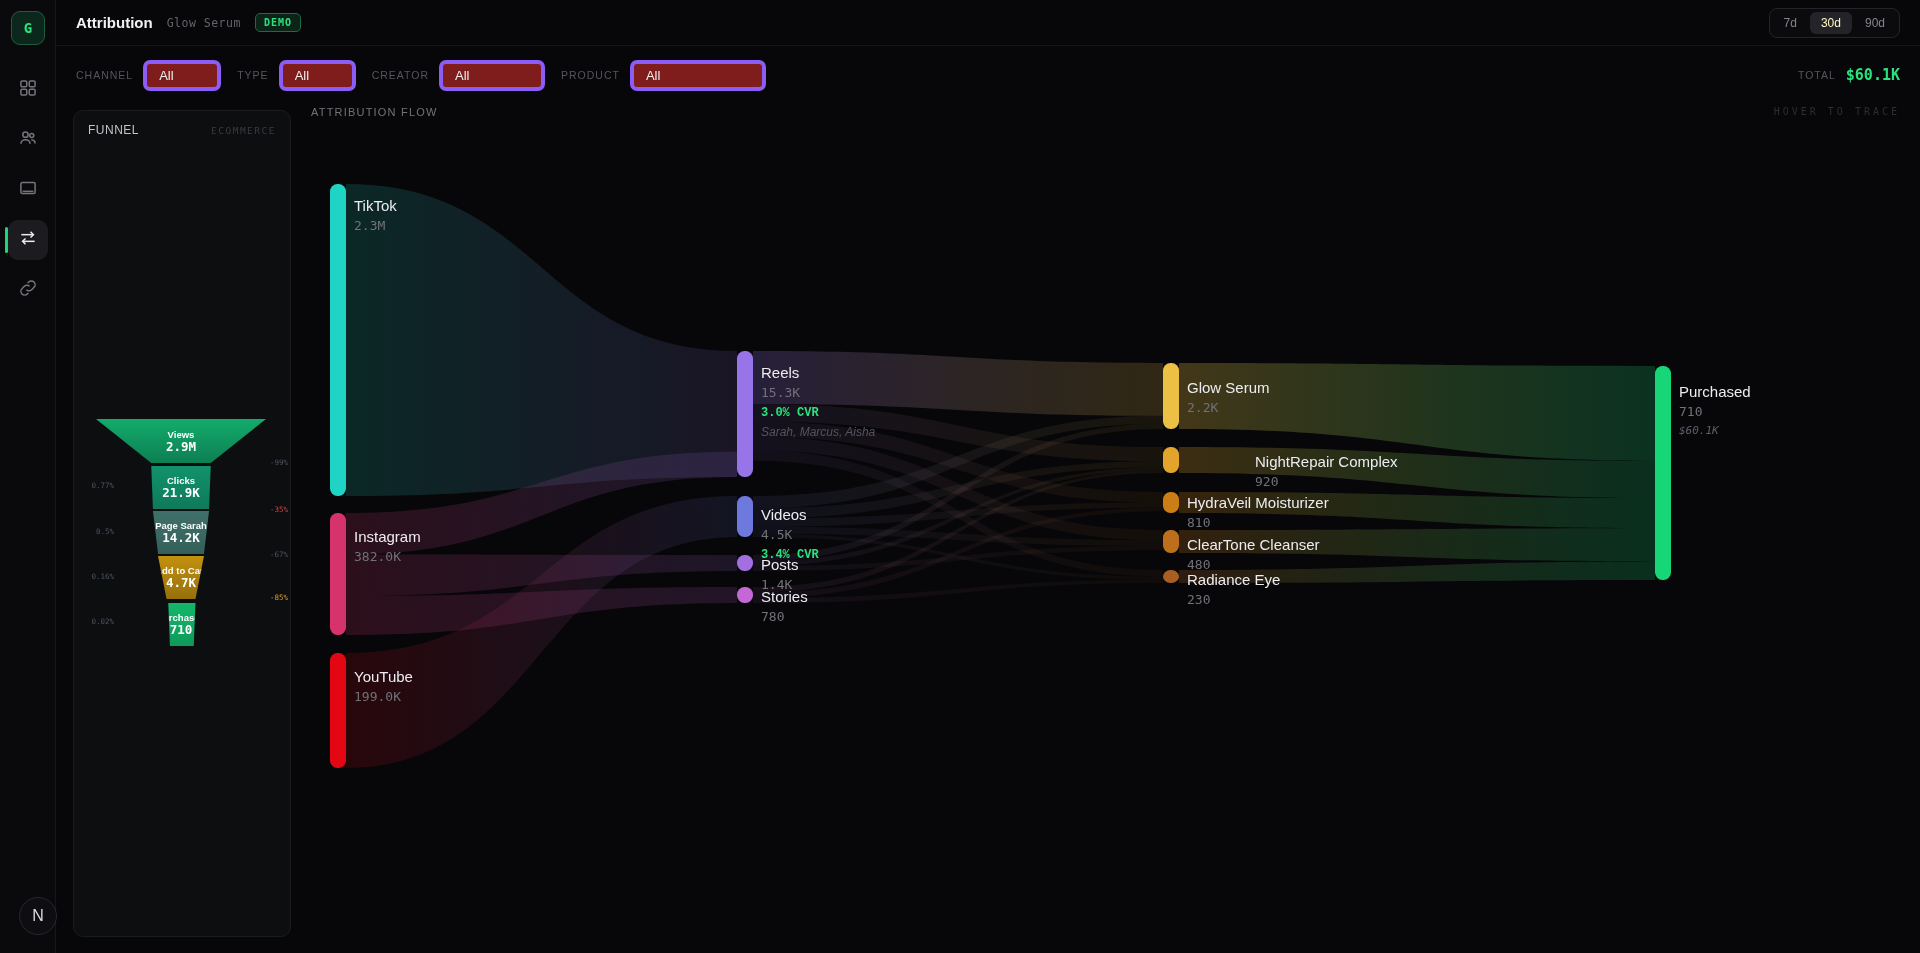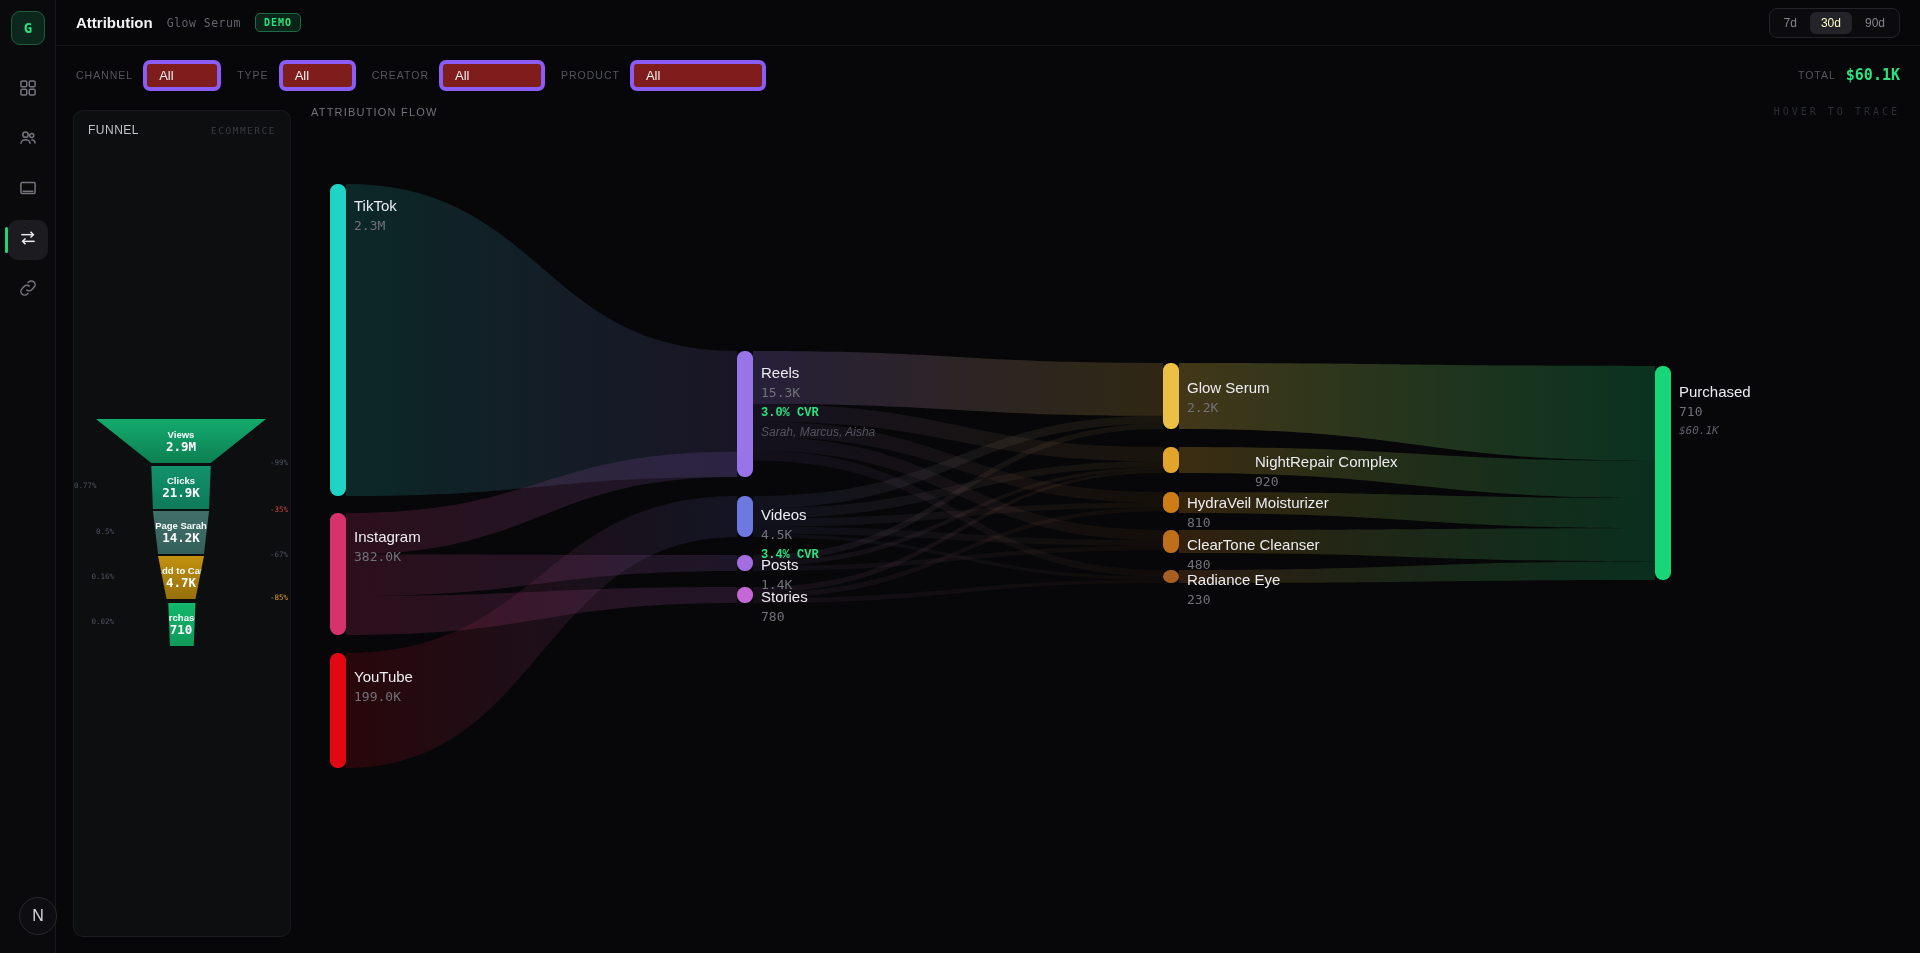--- a/index.html
+++ b/index.html
@@ -187,21 +187,21 @@
   </div>
   <div class="funnel-chart" id="funnel-chart">
       <div class="fseg" style="height: 44px; margin-top: 0px; clip-path: polygon(0% 0%, 100% 0%, 67.5% 100%, 32.5% 100%); background: linear-gradient(rgb(19, 171, 108), rgb(13, 127, 82));">
         <div class="fname">Views</div>
         <div class="fval">2.9M</div>
       </div>
       <div class="fseg" style="height: 43px; margin-top: 3px; clip-path: polygon(32.5% 0%, 67.5% 0%, 66.5% 100%, 33.5% 100%); background: linear-gradient(rgb(18, 146, 107), rgb(14, 122, 90));">
         <div class="fname">Clicks</div>
         <div class="fval">21.9K</div>
       </div>
-      <div class="fside" style="right: 152px; width: 40px; top: 61.5px;">0.77%</div>
+      <div class="fside" style="right: 152px; width: 40px; text-align: right; top: 61.5px;">0.77%</div>
       <div class="fside" style="left: 174px; color: rgb(77, 85, 96); top: 39px;">-99%</div>
       <div class="fseg" style="height: 43px; margin-top: 2px; clip-path: polygon(33.5% 0%, 66.5% 0%, 63.5% 100%, 36.5% 100%); background: linear-gradient(rgb(64, 112, 106), rgb(53, 96, 90));">
         <div class="fname">Page Sarah</div>
         <div class="fval">14.2K</div>
       </div>
       <div class="fside" style="right: 152px; width: 40px; text-align: right; top: 107.5px;">0.5%</div>
       <div class="fside" style="left: 174px; color: rgb(204, 68, 68); top: 86px;">-35%</div>
       <div class="fseg" style="height: 43px; margin-top: 2px; clip-path: polygon(36.5% 0%, 63.5% 0%, 58.5% 100%, 41.5% 100%); background: linear-gradient(rgb(194, 145, 15), rgb(151, 112, 12));">
         <div class="fname">Add to Cart</div>
         <div class="fval">4.7K</div>

